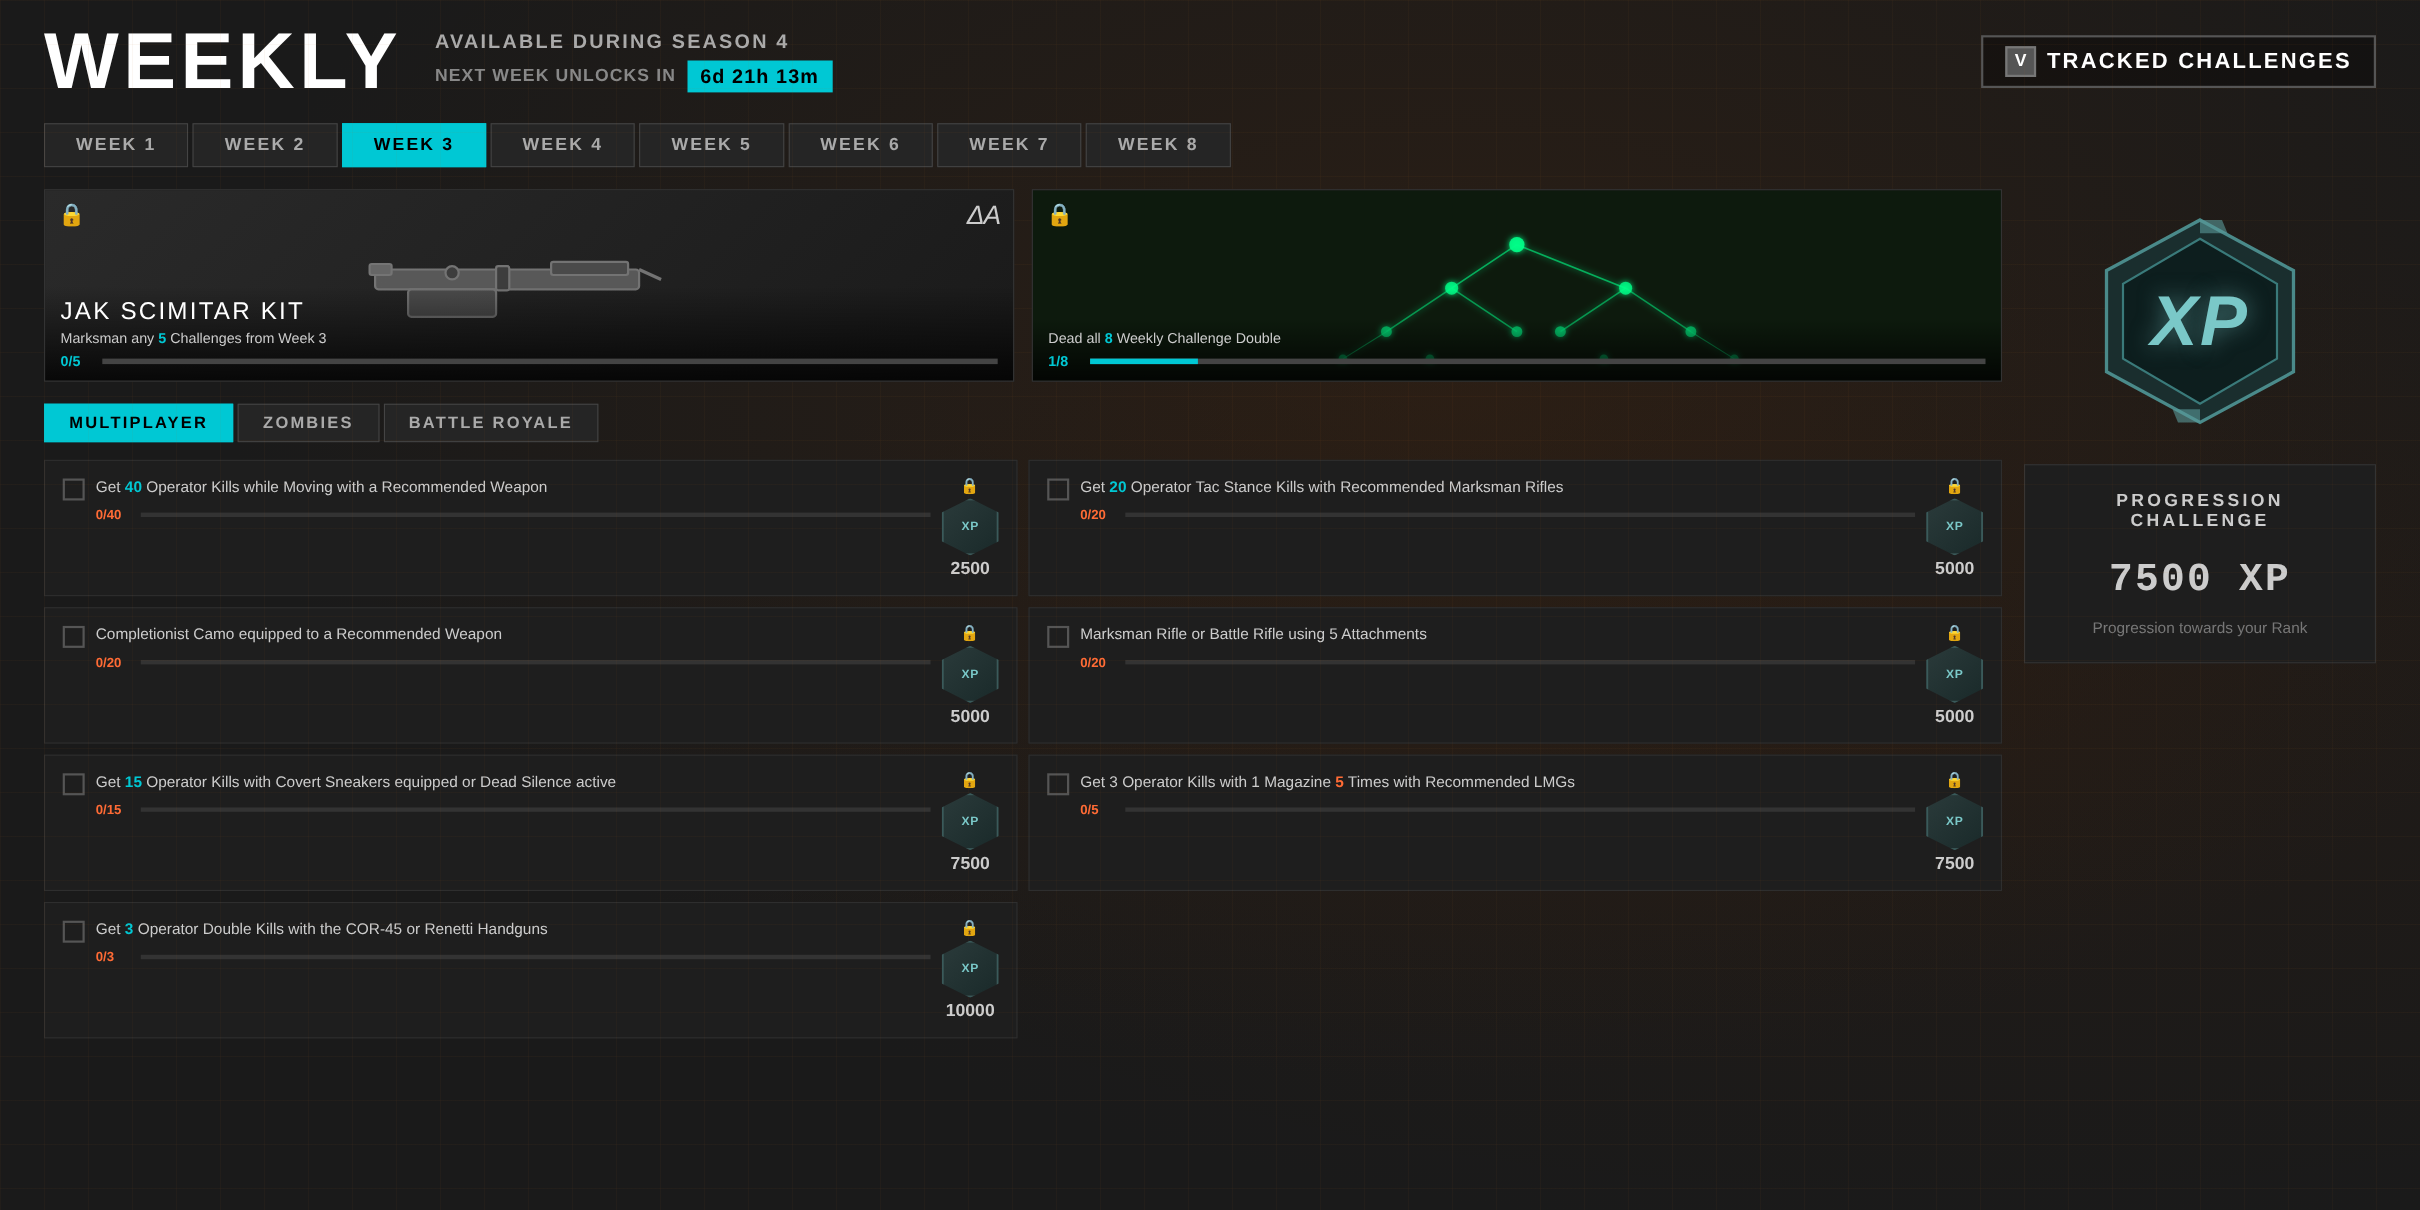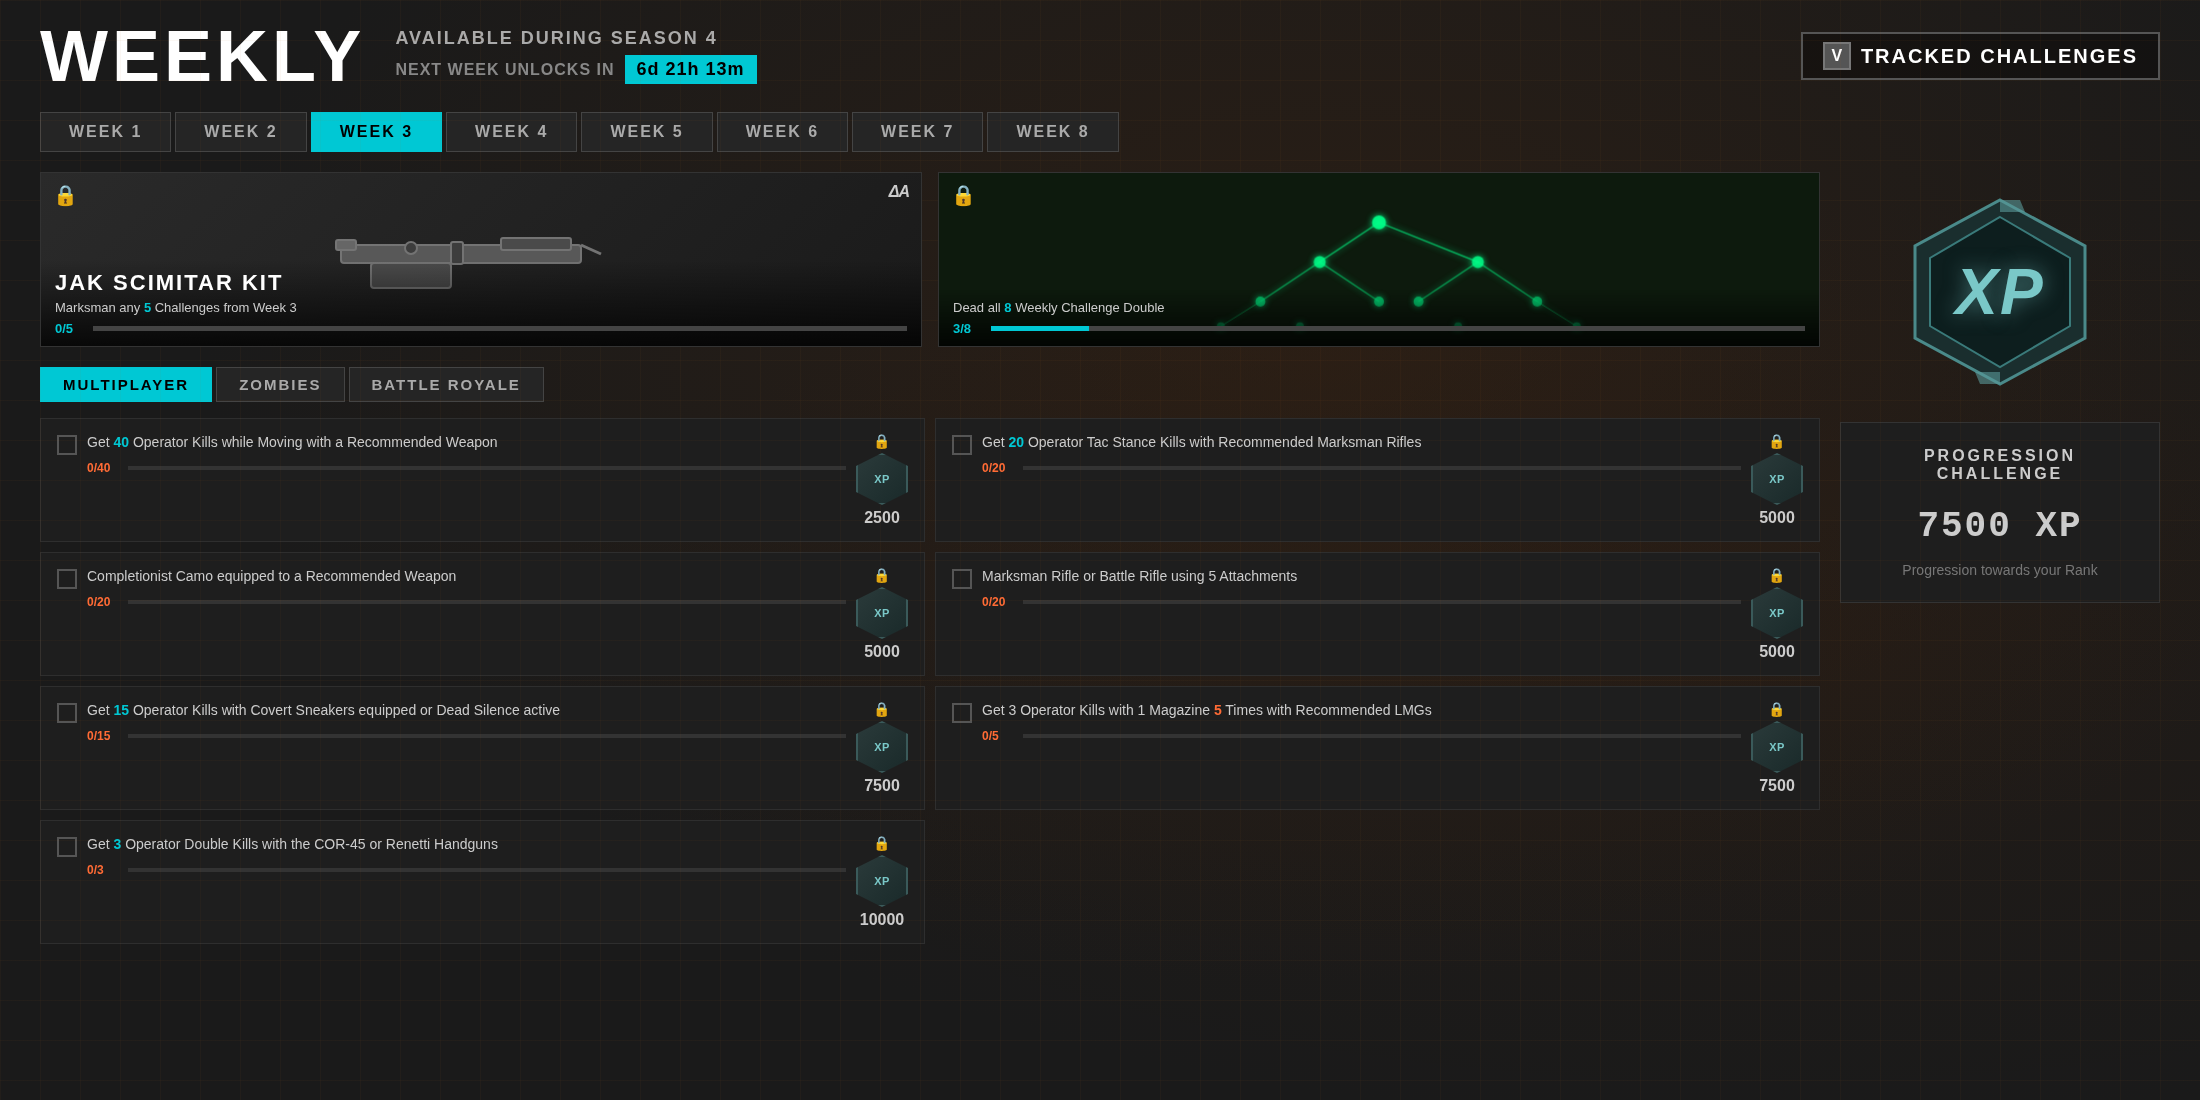--- a/index.html
+++ b/index.html
@@ -193,21 +193,21 @@
     .reward-card-info {
       position: absolute;
       bottom: 0;
       left: 0;
       right: 0;
       padding: 10px 14px;
       background: linear-gradient(transparent, rgba(0,0,0,0.8));
     }
     .reward-name {
       font-size: 22px;
-      font-weight: 700;
+      font-weight: 400;
       letter-spacing: 2px;
       text-transform: uppercase;
       margin-bottom: 4px;
     }
     .reward-desc {
       font-size: 13px;
       color: #ccc;
       margin-bottom: 6px;
     }
     .reward-desc span.highlight {
@@ -473,21 +473,21 @@
               <rect x="180" y="28" width="70" height="12" rx="2" fill="#555"></rect>
               <rect x="50" y="53" width="80" height="25" rx="3" fill="#555"></rect>
               <rect x="15" y="30" width="20" height="10" rx="2" fill="#777"></rect>
               <line x1="260" y1="35" x2="280" y2="44" stroke="#888" stroke-width="3"></line>
               <circle cx="90" cy="38" r="6" fill="#444" stroke="#888"></circle>
               <rect x="130" y="32" width="12" height="22" rx="2" fill="#444"></rect>
             </g>
           </svg>
         </div>
         <span class="lock-icon">🔒</span>
-        <span class="brand-icon" style="font-size:16px; font-style:italic; font-weight:700; letter-spacing:-1px;">ΔA</span>
+        <span class="brand-icon" style="font-size:24px; font-style:italic; font-weight:400; letter-spacing:-1px;">ΔA</span>
         <div class="reward-card-info">
           <div class="reward-name">JAK SCIMITAR KIT</div>
           <div class="reward-desc">
             <span>Marksman any </span><span class="highlight">5</span><span> Challenges from Week 3</span>
           </div>
           <div class="progress-bar-wrap">
             <span class="progress-text">0/5</span>
             <div class="progress-bar">
               <div class="progress-fill" style="width:0%"></div>
             </div>
@@ -530,21 +530,21 @@
               <circle cx="300" cy="155" r="4" fill="#00bb66" opacity="0.6"></circle>
             </g>
           </svg>
         </div>
         <span class="lock-icon">🔒</span>
         <div class="reward-card-info">
           <div class="reward-desc">
             <span>Dead all </span><span class="highlight">8</span><span> Weekly Challenge Double</span>
           </div>
           <div class="progress-bar-wrap">
-            <span class="progress-text">3/8</span>
+            <span class="progress-text">1/8</span>
             <div class="progress-bar">
               <div class="progress-fill" style="width:12%"></div>
             </div>
           </div>
         </div>
       </div>
     </div>
 
     <div class="mode-tabs">
       <div class="mode-tab active">MULTIPLAYER</div>

